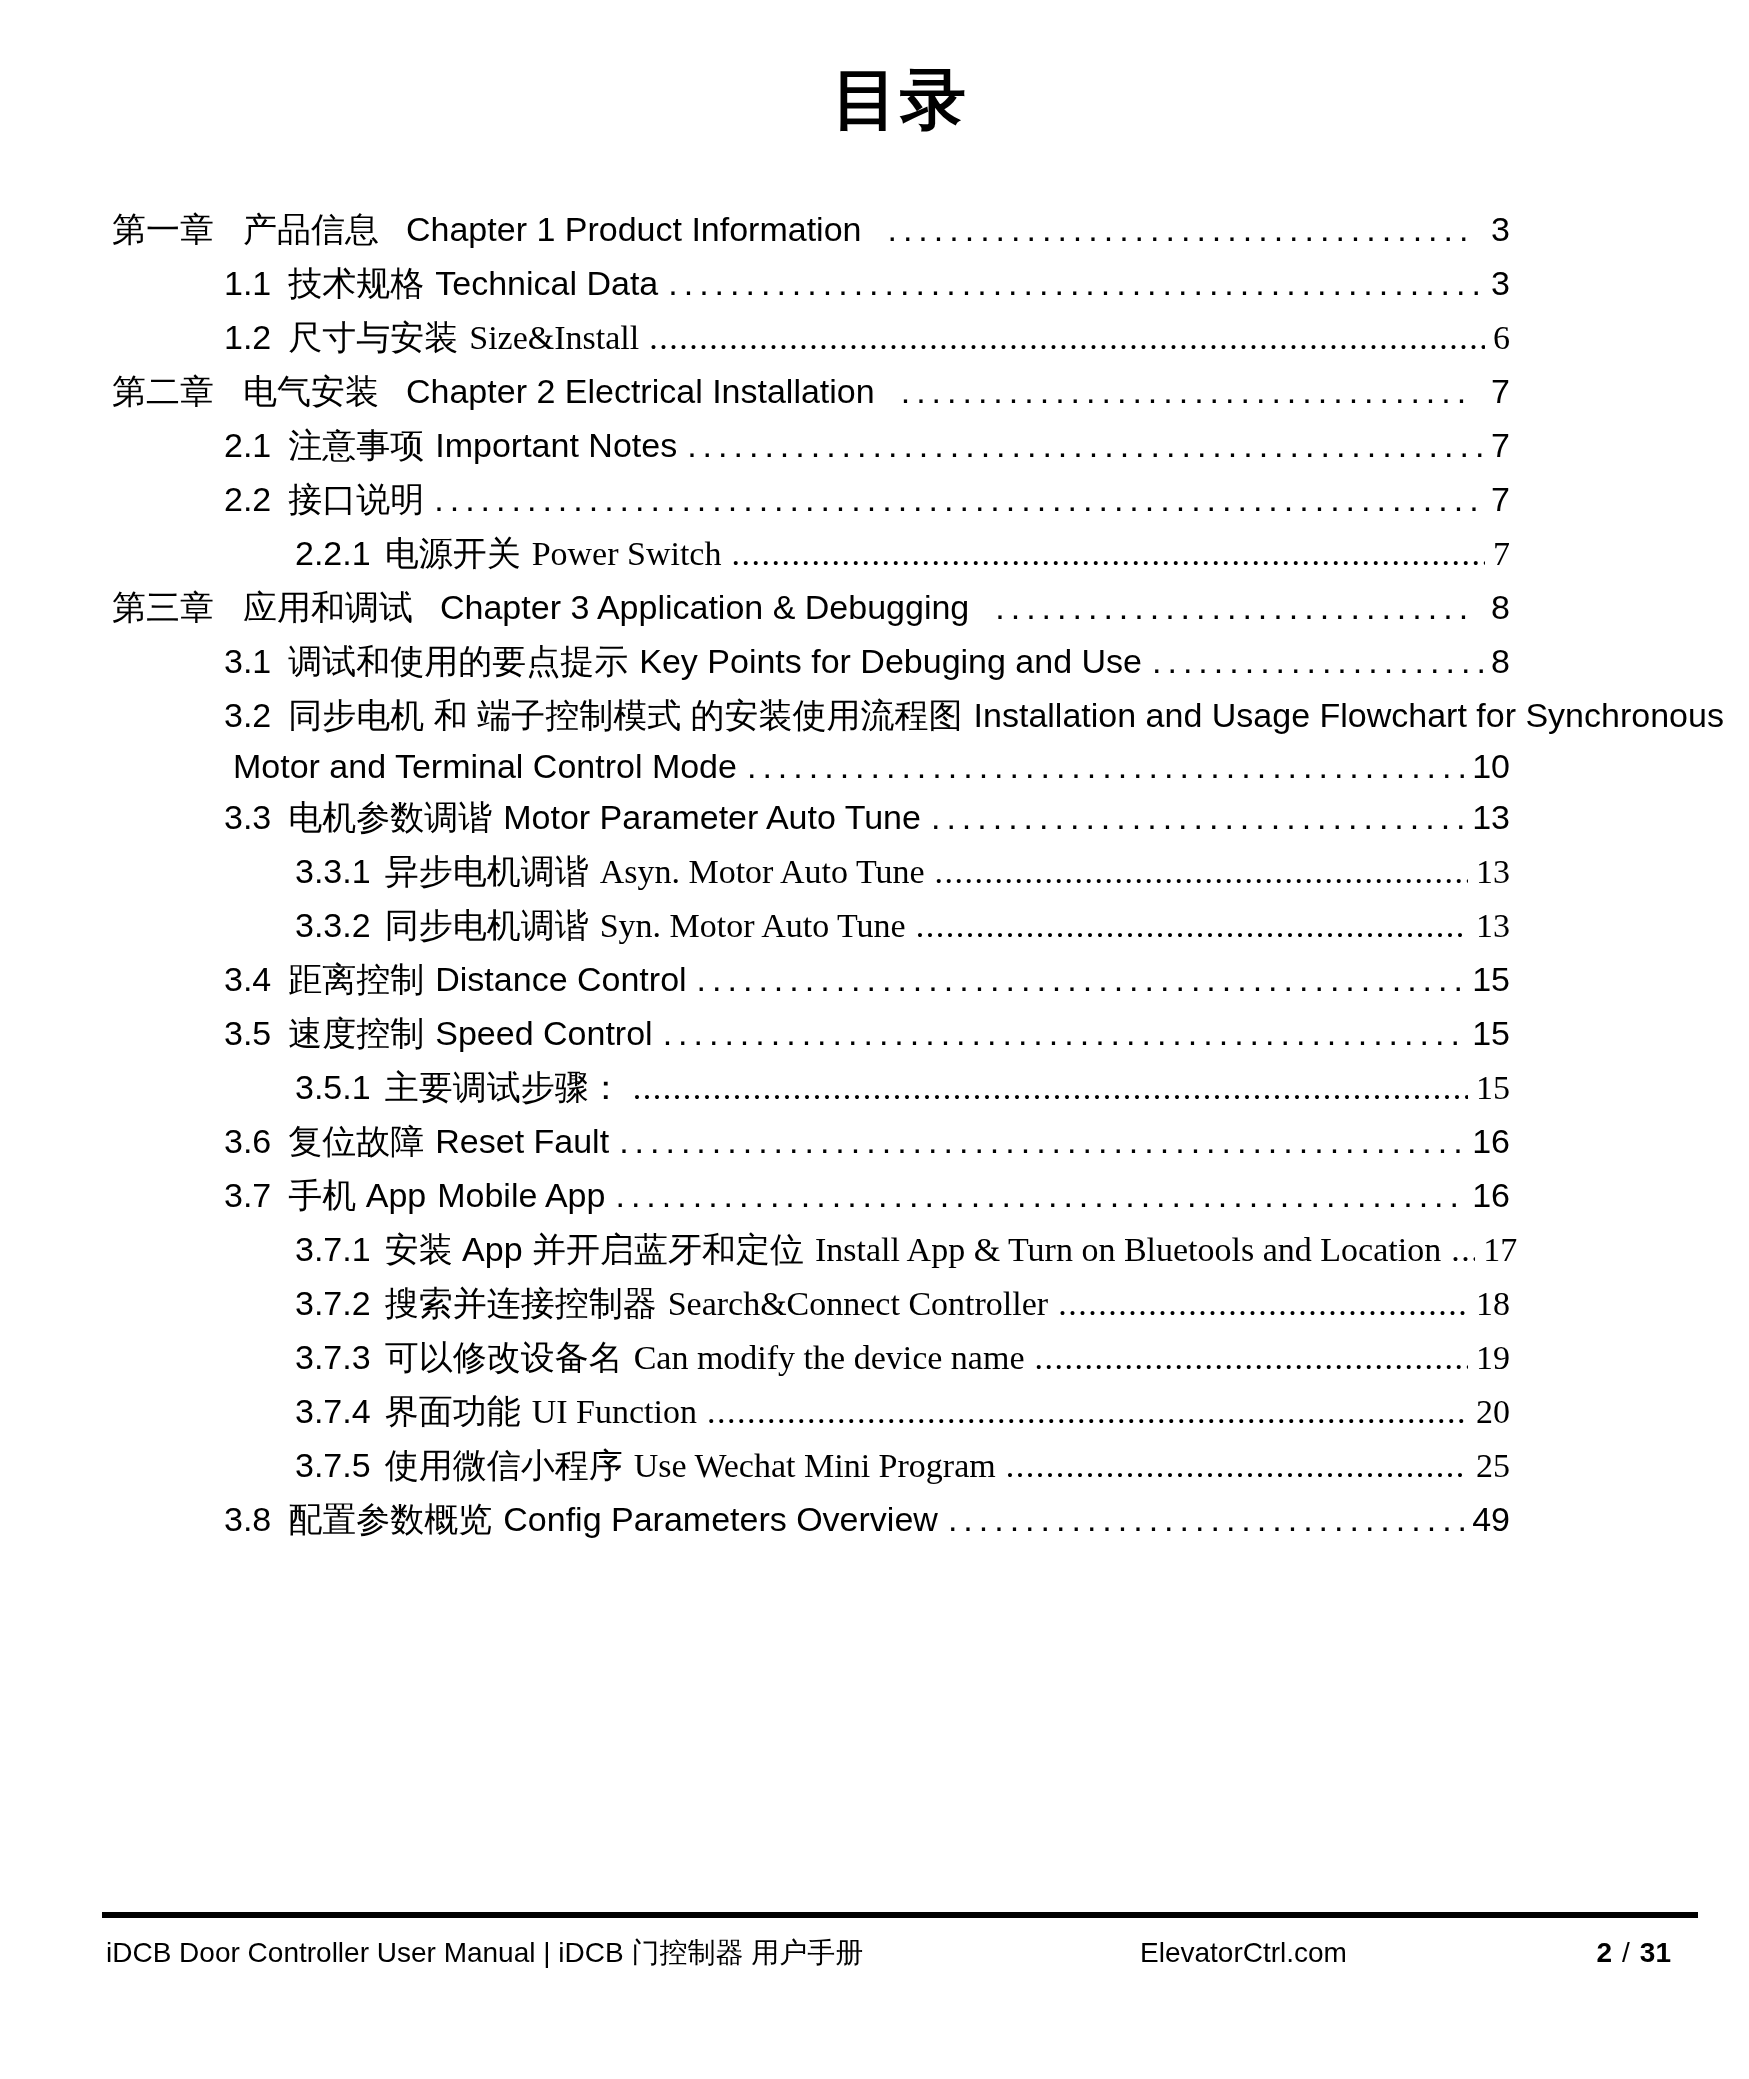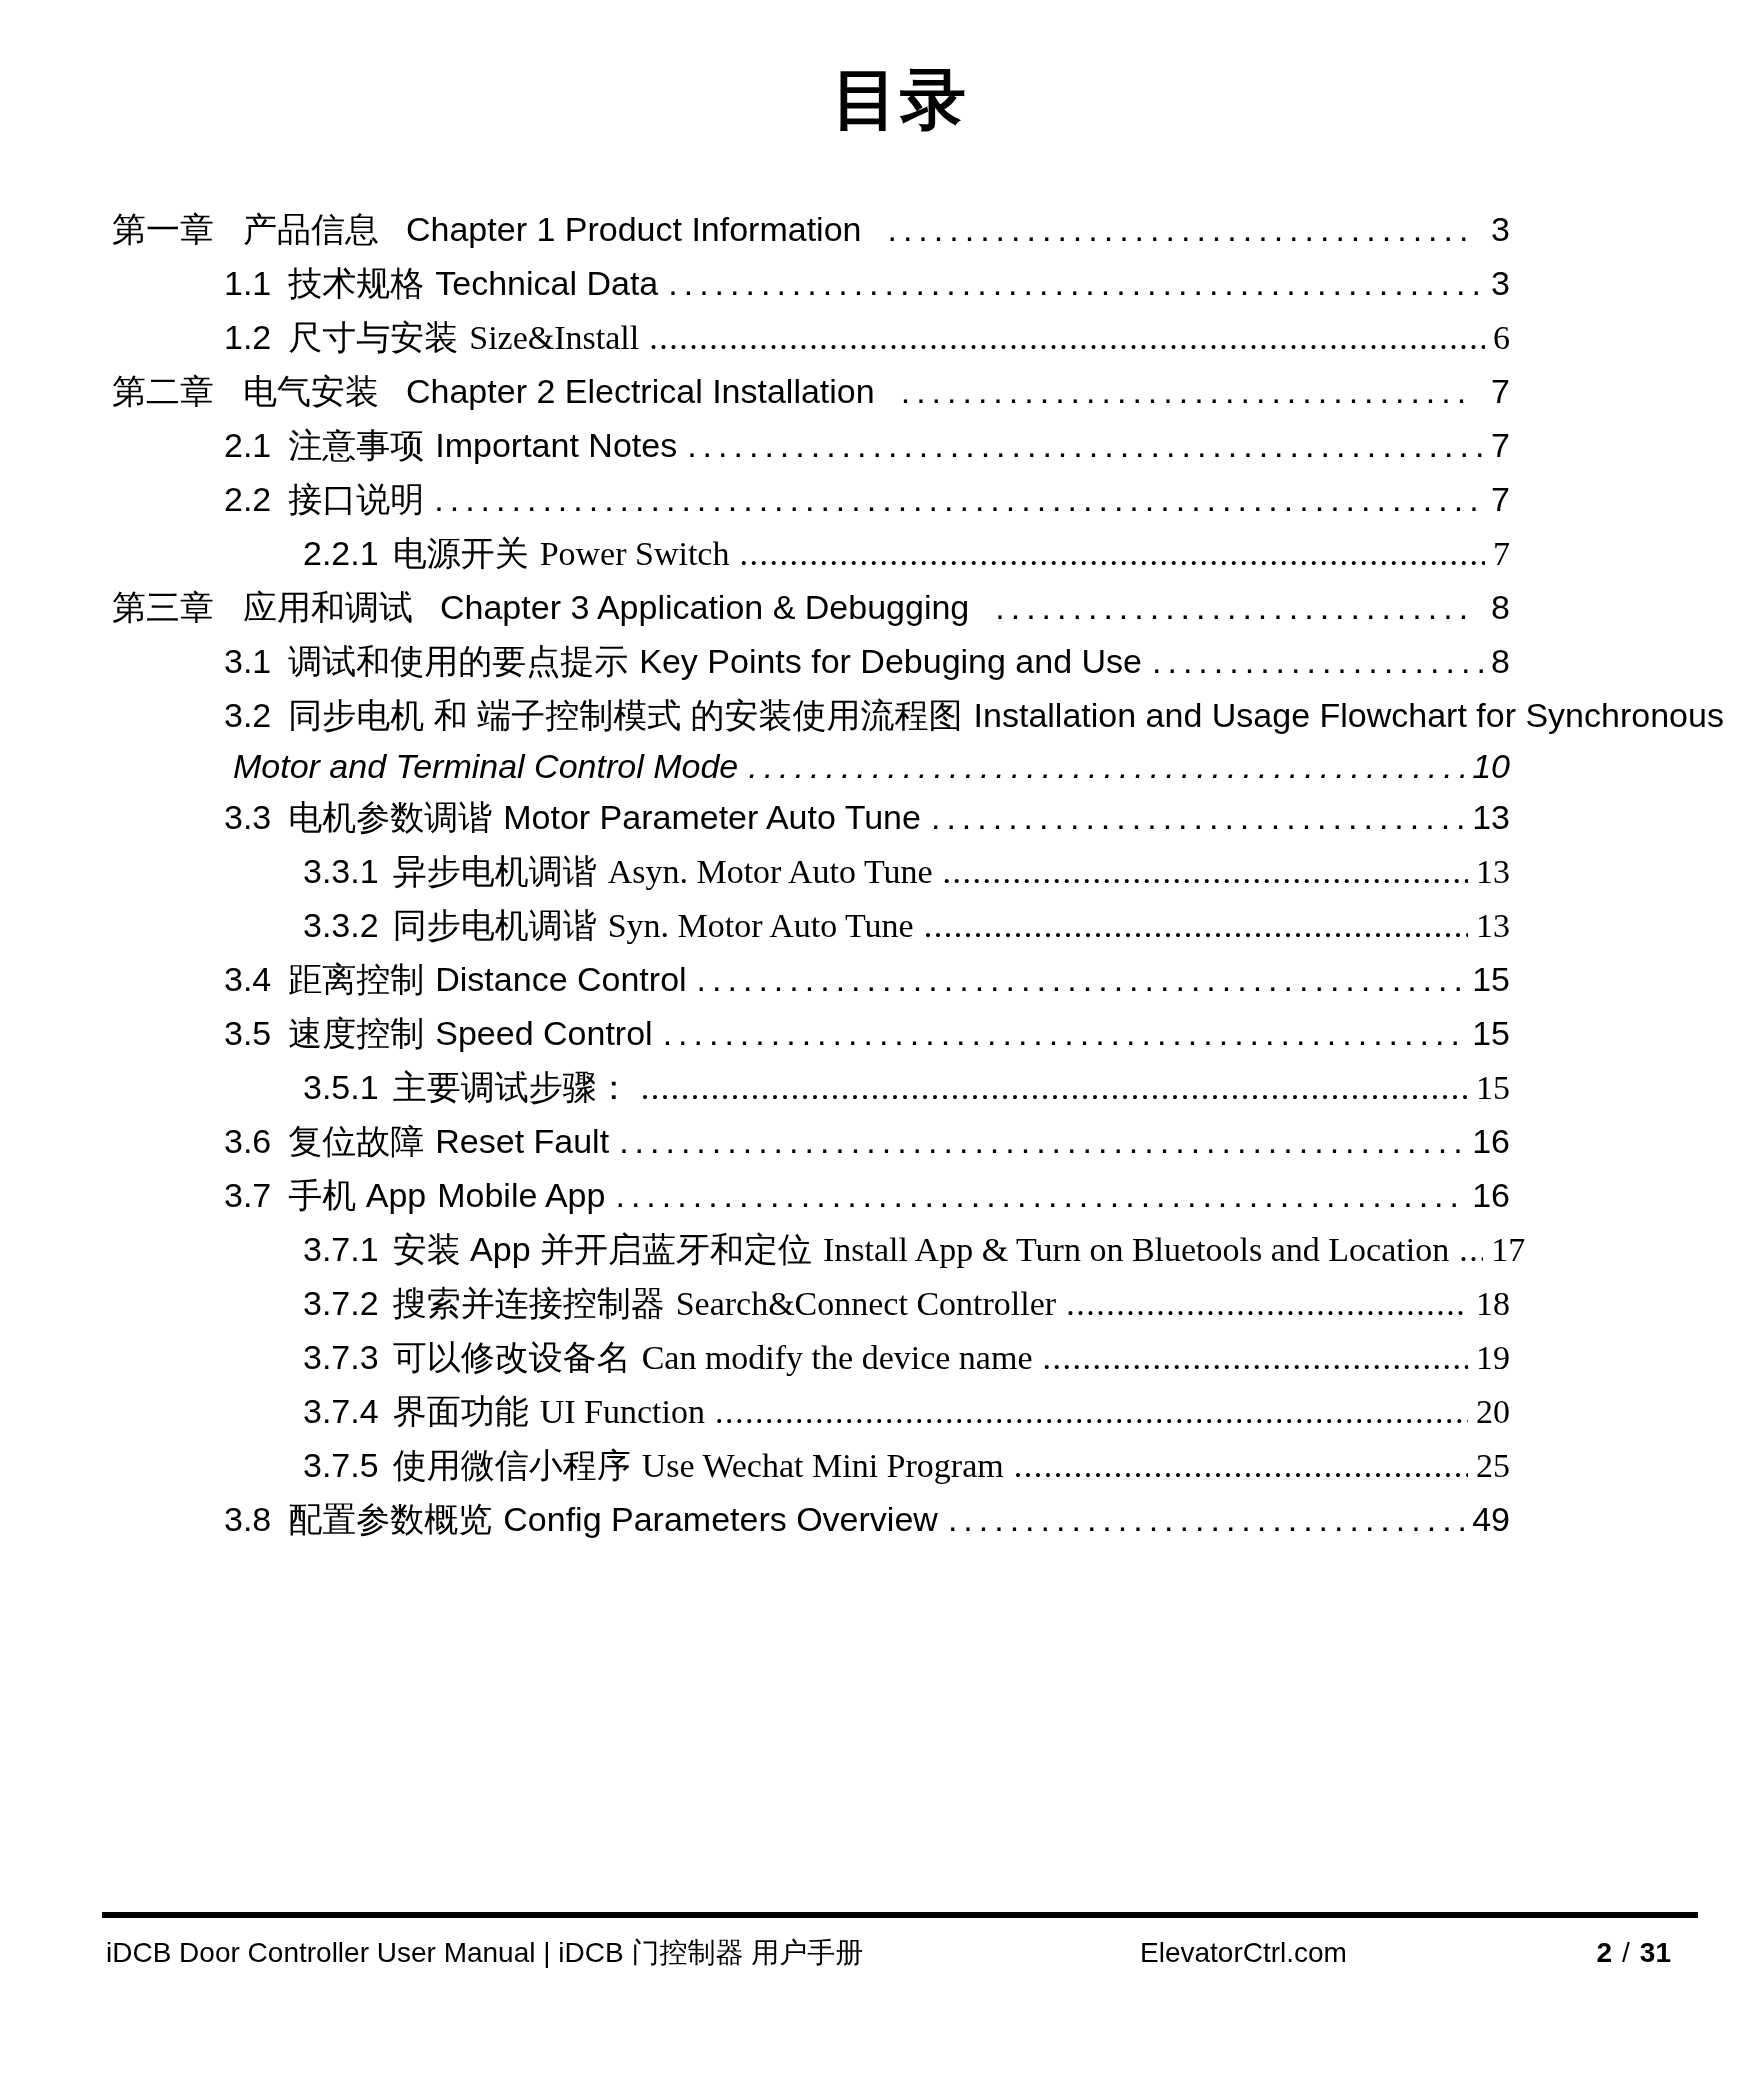--- a/index.html
+++ b/index.html
@@ -11,23 +11,23 @@
     position:absolute;top:70px;left:102px;width:1596px;text-align:center;
     font-size:66px;font-weight:700;line-height:58px;letter-spacing:2px;
   }
   .toc{position:absolute;top:202px;left:0;width:1749px;}
   .row{
     display:flex;align-items:baseline;height:54px;line-height:54px;
     font-size:34px;padding-right:239px;white-space:nowrap;
   }
   .lvl1{padding-left:112px;gap:16px;}
   .lvl2{padding-left:224px;}
-  .lvl3{padding-left:295px;margin-left:8px;}
+  .lvl3{padding-left:295px;}
   .row-a{padding-right:100px;}
-  .row-b{padding-left:233px;height:48px;line-height:48px;font-style:italic;}
+  .row-b{padding-left:233px;height:48px;line-height:48px;}
   .lvl1 .num{margin-right:13px;}
   .lvl2 .num{font-weight:400;margin-right:17px;}
   .lvl3 .num{margin-right:14px;}
   .en{margin-left:11px;}
   .en:empty{display:none;}
   .leader{
     flex:1 1 auto;overflow:hidden;margin-left:10px;margin-right:8px;
     letter-spacing:6px;min-width:24px;
   }
   .serif .en,.serif .leader,.serif .page{font-family:"Liberation Serif","DejaVu Serif",serif;}

